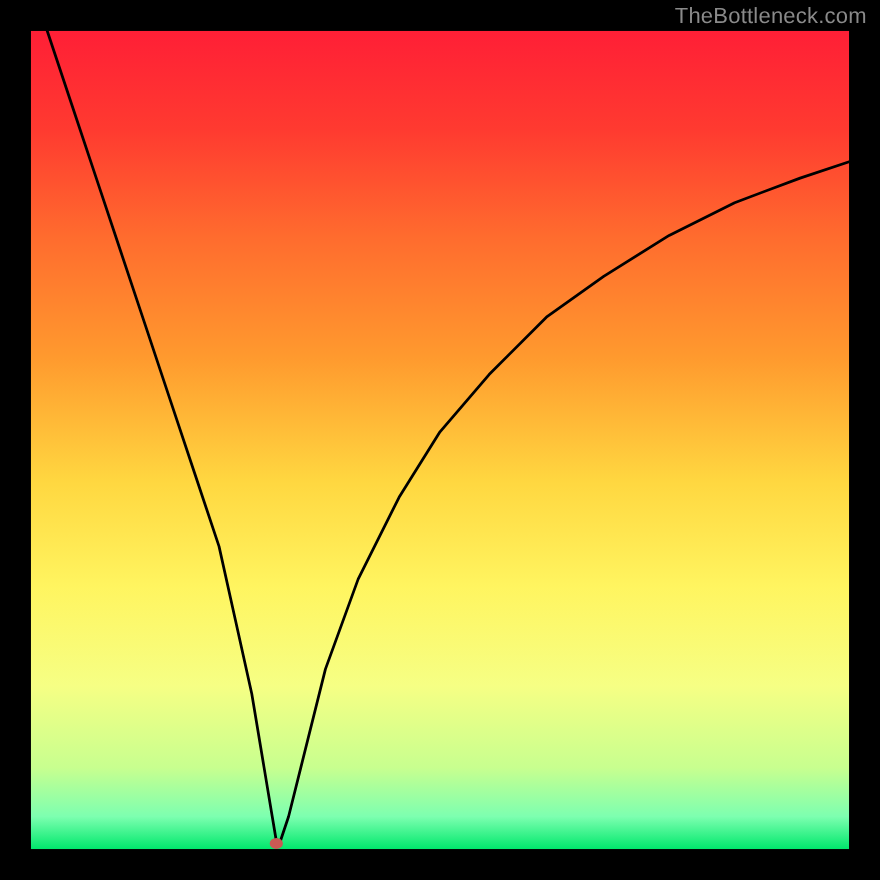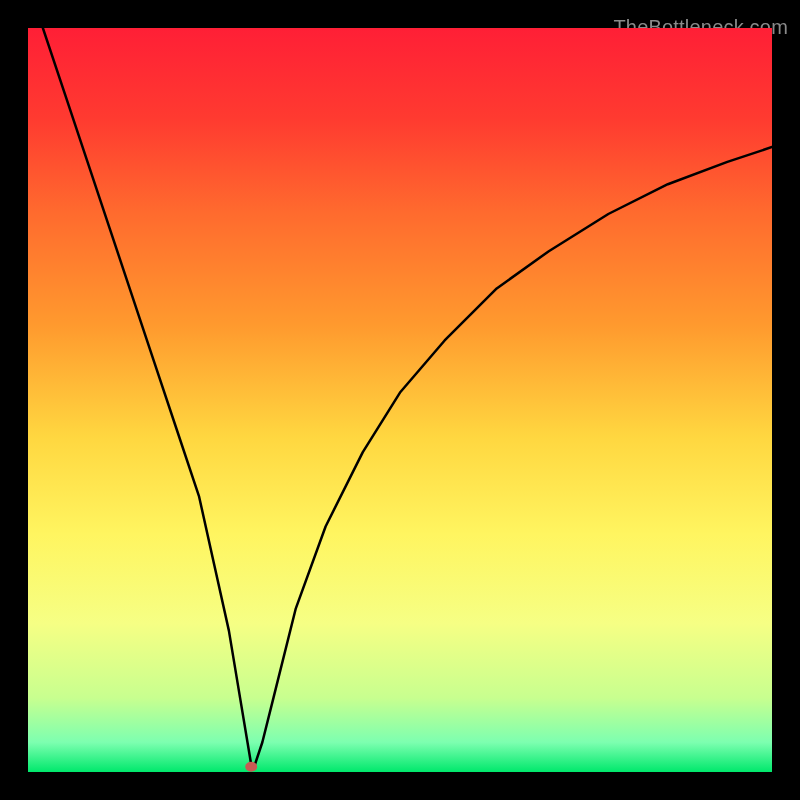--- a/index.html
+++ b/index.html
@@ -19,21 +19,20 @@
   }
   .watermark {
     position: absolute;
     top: 4px;
     right: 12px;
     color: #8a8a8a;
     font-size: 20px;
     font-weight: 400;
     letter-spacing: 0.2px;
     user-select: none;
-    margin-top: 12px;
   }
   .plot {
     position: absolute;
     left: 28px;
     top: 28px;
     width: 744px;
     height: 744px;
   }
   svg { display: block; }
 </style>

